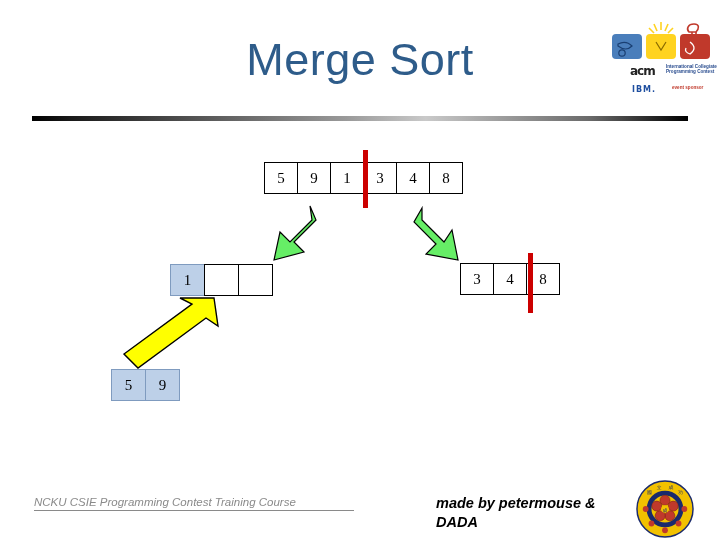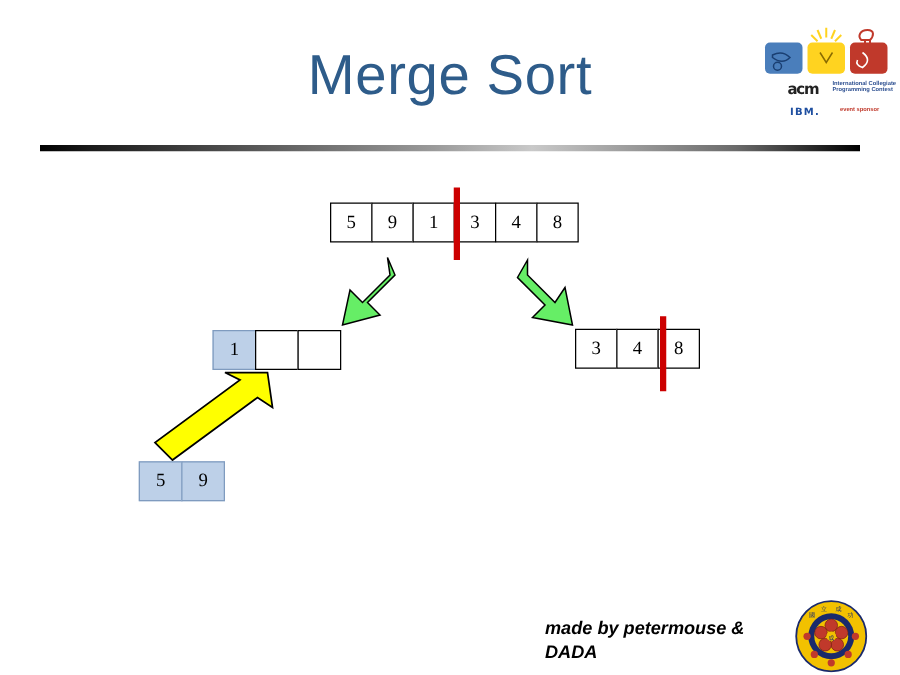--- a/index.html
+++ b/index.html
@@ -170,20 +170,21 @@
 
   <svg class="arrow" style="left:110px;top:296px;" width="120" height="78">
     <polygon points="104,2 108,30 96,22 28,72 14,58 82,8 70,2" fill="#ffff00" stroke="#000" stroke-width="1.4"></polygon>
   </svg>
 
   <div class="arr" id="arr-bottom">
     <div class="cell fill">5</div>
     <div class="cell fill">9</div>
   </div>
 
+  <div class="foot-left">NCKU CSIE Programming Contest Training Course</div>
   <div class="foot-right">made by petermouse &amp; DADA</div>
 
   <svg class="seal" viewBox="0 0 60 60">
     <circle cx="30" cy="30" r="29" fill="#f2c100" stroke="#1a2a6c" stroke-width="1.5"></circle>
     <circle cx="30" cy="30" r="19" fill="#1a2a6c"></circle>
     <circle cx="30" cy="30" r="14" fill="#f2c100"></circle>
     <g fill="#c0392b" stroke="#7a1d14" stroke-width="0.6">
       <circle cx="30" cy="21" r="5.2"></circle>
       <circle cx="38.5" cy="27" r="5.2"></circle>
       <circle cx="35" cy="37" r="5.2"></circle>

